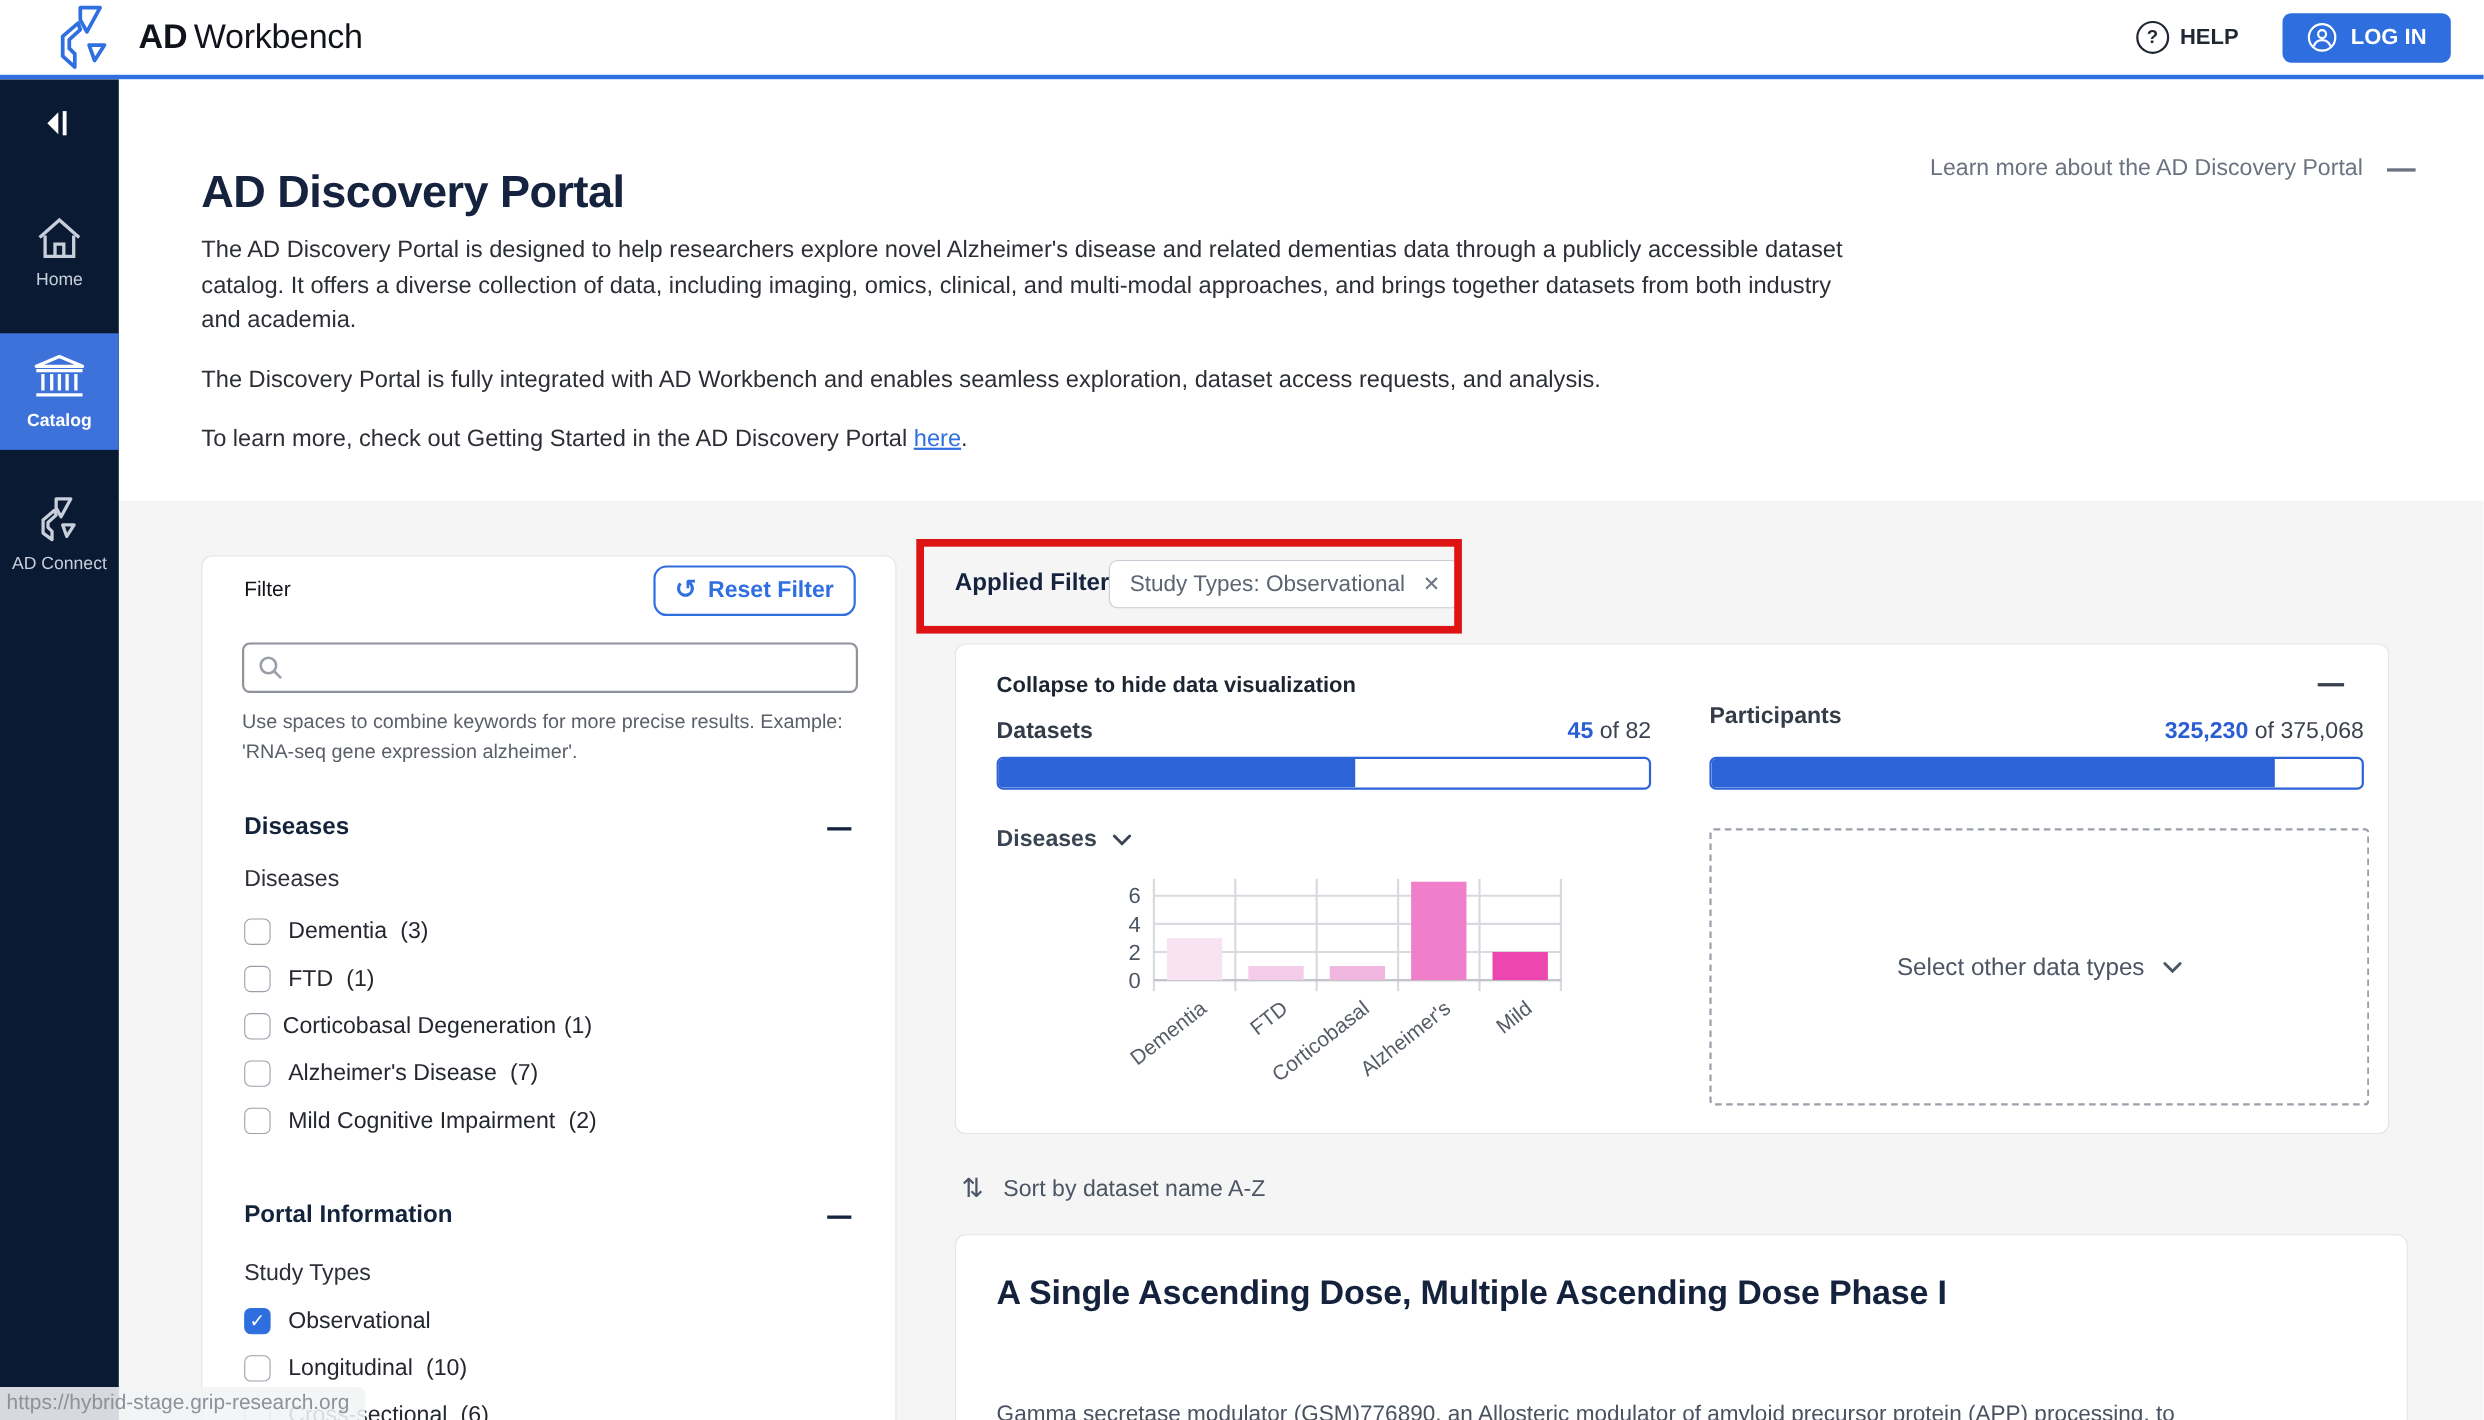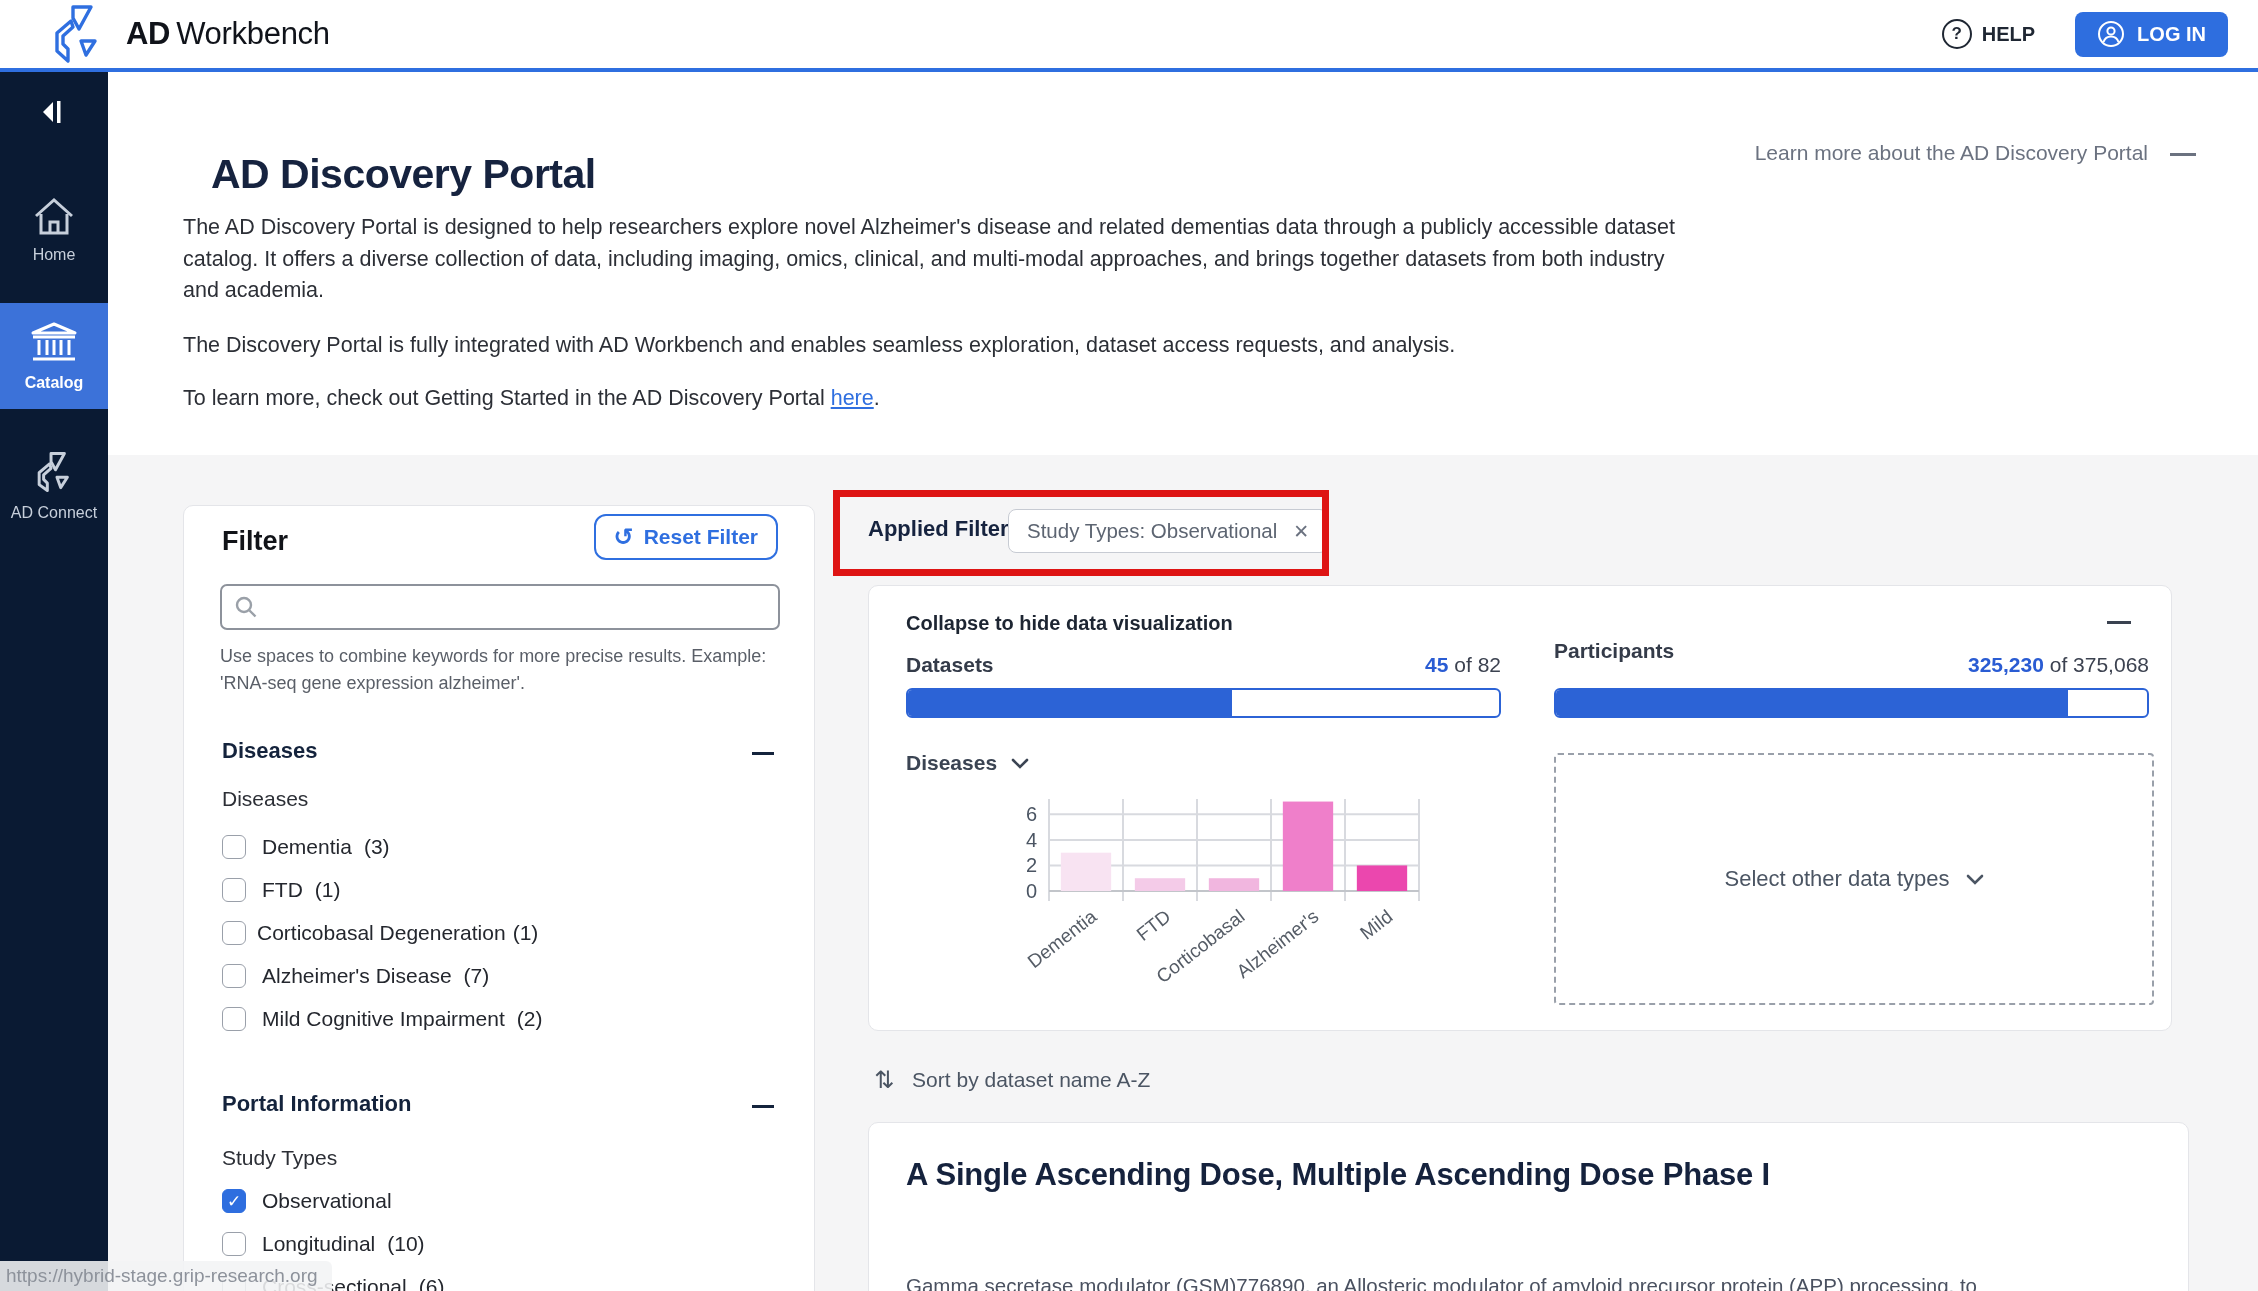--- a/index.html
+++ b/index.html
@@ -23,35 +23,35 @@
   .nav-item .nav-label{font-size:16px;color:#c7cfdb;text-align:center;line-height:20px;}
   .nav-item.active{background:#3c72d9;}
   .nav-item.active .nav-label{color:#ffffff;font-weight:600;}
   .nav-home{margin-top:45px;}
   .nav-catalog{margin-top:22px;}
   .nav-connect{margin-top:22px;}
   .nav-connect .nav-label{width:90px;}
 
   
   .intro{position:absolute;left:108px;top:72px;width:2150px;height:383px;background:#ffffff;z-index:5;}
-  .page-title{position:absolute;left:75px;top:52px;font-size:41px;font-weight:800;color:#16233f;letter-spacing:-0.5px;margin-left:28px;}
+  .page-title{position:absolute;left:75px;top:52px;font-size:41px;font-weight:800;color:#16233f;letter-spacing:-0.5px;}
   .learn-more{position:absolute;right:110px;top:69px;font-size:21px;color:#6b7280;}
   .learn-minus{position:absolute;right:62px;top:81px;width:26px;height:3px;background:#6b7280;cursor:pointer;}
   .intro p{position:absolute;left:75px;margin:0;font-size:21.5px;line-height:31.5px;color:#2c2f36;width:1505px;}
   .p1{top:140px;}
   .p2{top:258px;}
   .p3{top:311px;}
   .link{color:#2f6fe0;text-decoration:underline;cursor:pointer;}
 
   
   .body-bg{position:absolute;left:108px;top:455px;width:2150px;height:836px;background:#f5f5f6;z-index:1;}
 
   
   .filter-card{position:absolute;left:183px;top:505px;width:632px;height:830px;background:#ffffff;border:1px solid #e4e5e9;border-radius:10px;box-sizing:border-box;z-index:6;}
-  .filter-title{position:absolute;left:38px;top:20px;font-size:27px;font-weight:700;color:#111318;}
+  .filter-title{position:absolute;left:38px;top:20px;font-size:19px;font-weight:400;color:#111318;}
   .reset-btn{position:absolute;right:36px;top:8px;height:46px;display:flex;align-items:center;gap:10px;border:2px solid #2f6fe0;border-radius:12px;background:#ffffff;color:#2f6fe0;font-size:21px;font-weight:600;font-family:inherit;padding:0 18px;cursor:pointer;}
   .reset-ico{font-size:24px;line-height:24px;}
   .search-box{position:absolute;left:36px;top:78px;width:560px;height:46px;border:2px solid #8d929b;border-radius:7px;box-sizing:border-box;background:#fff;display:flex;align-items:center;padding:0 12px;}
   .search-input{border:none;outline:none;flex:1;font-size:20px;font-family:inherit;color:#333;background:transparent;margin-left:10px;}
   .filter-help{position:absolute;left:36px;top:137px;width:566px;font-size:18px;line-height:27px;color:#5a5f68;}
   .fsection-hd{position:absolute;left:38px;font-size:22px;font-weight:800;color:#14233c;}
   .fsection-minus{position:absolute;right:40px;width:22px;height:3px;background:#14233c;cursor:pointer;}
   .fsub{position:absolute;left:38px;font-size:21px;color:#2c2f36;}
   .cb-row{position:absolute;left:38px;display:flex;align-items:center;gap:16px;cursor:pointer;}
   .cb{width:24px;height:24px;border:1.5px solid #9aa0aa;border-radius:6px;background:#fff;box-sizing:border-box;display:flex;align-items:center;justify-content:center;}

